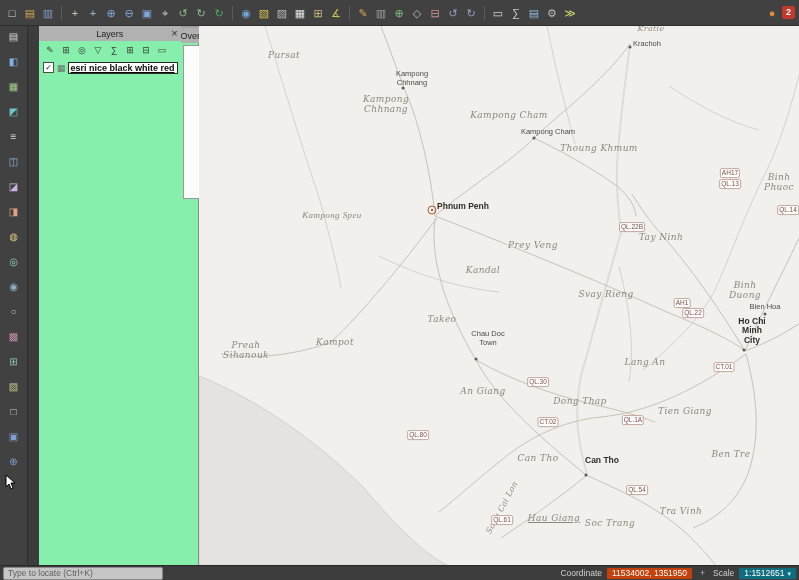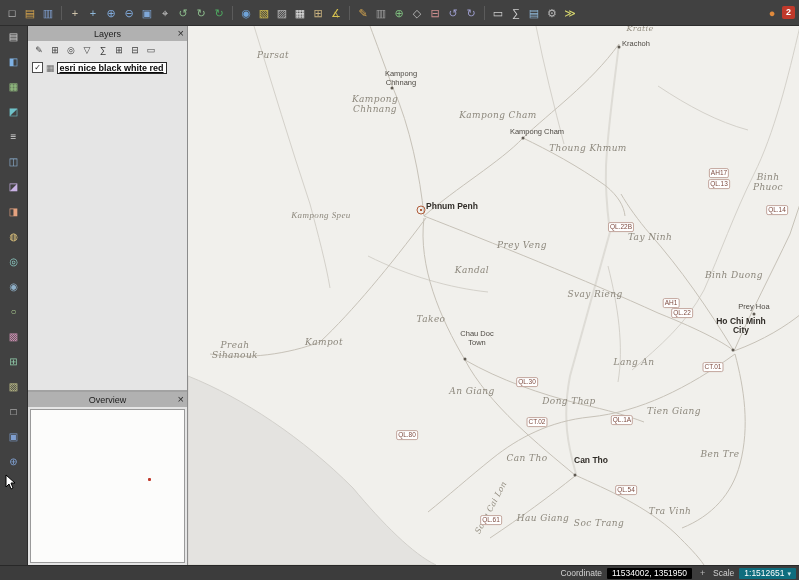--- a/index.html
+++ b/index.html
@@ -12,21 +12,21 @@
   .tb-badge{background:#c0392b;color:#fff !important;font-size:9px;font-weight:bold;width:13px;height:13px;line-height:13px;}
   .tb-sep{width:1px;height:14px;background:#5b5b5b;margin:0 3px;flex:0 0 auto;}
   .tb-spacer{flex:1;}
 
   
   .middle{display:flex;min-height:0;}
   .left-toolbar{width:27px;background:#414141;border-right:1px solid #2d2d2d;display:flex;flex-direction:column;align-items:center;padding-top:3px;gap:10px;overflow:hidden;position:relative;flex:0 0 auto;}
   .left-toolbar .tb-icon{width:15px;height:15px;font-size:10px;line-height:15px;}
   .mouse-cursor{position:absolute;left:5px;top:448px;pointer-events:none;}
 
-  .panels{width:159px;flex:0 0 auto;display:flex;flex-direction:column;background:#e5e5e5;border-right:1px solid #8b8b8b;}
+  .panels{width:159px;flex:0 0 auto;display:flex;flex-direction:row;background:#86efac;border-right:1px solid #8b8b8b;margin-left:11px;}
   .panel{display:flex;flex-direction:column;min-height:0;}
   .panel-layers{flex:1;}
   .panel-overview{height:173px;flex:0 0 auto;border-top:2px solid #a2a2a2;}
   .panel-title{height:15px;flex:0 0 auto;display:flex;align-items:center;justify-content:center;position:relative;background:#b1b1b1;font-size:9px;color:#1d1d1d;}
   .panel-close{position:absolute;right:3px;top:0;font-size:11px;line-height:15px;color:#2e2e2e;cursor:default;}
   .layers-toolbar{display:flex;gap:4px;padding:3px 5px;flex:0 0 auto;}
   .layers-toolbar .tb-icon{width:12px;height:12px;font-size:9px;line-height:12px;border-radius:1px;}
   .layer-tree{flex:1;overflow:hidden;padding:2px 2px;}
   .layer-row{display:flex;align-items:center;gap:3px;padding:1px 2px;cursor:default;}
   .cb{width:9px;height:9px;flex:0 0 auto;background:#fefefe;border:1px solid #4c4c4c;font-size:8px;line-height:9px;text-align:center;color:#1c1c1c;}
@@ -46,21 +46,21 @@
   .shield{position:absolute;transform:translate(-50%,-50%);font-size:6.5px;line-height:1.2;background:#ffffff;border:1px solid #c2a59c;border-radius:2px;color:#7d4a3f;padding:0 1px;z-index:3;pointer-events:none;}
   .map-dot{position:absolute;width:3px;height:3px;border-radius:50%;background:#5f5a52;transform:translate(-50%,-50%);z-index:2;}
   .capital{position:absolute;width:7px;height:7px;border:1.5px solid #b05c3a;border-radius:50%;transform:translate(-50%,-50%);z-index:2;background:radial-gradient(circle,#b05c3a 0 1px,transparent 1.5px);}
 
   
   .status-bar{display:flex;align-items:center;gap:5px;background:#3c3c3c;border-top:1px solid #282828;padding:0 3px;font-size:9px;color:#c8c8c8;overflow:hidden;}
   .locate{width:150px;height:11px;background:#c6c6c6;border:1px solid #8a8a8a;border-radius:2px;font-size:8.5px;color:#4c4c4c;padding:0 4px;font-family:"Liberation Sans",sans-serif;outline:none;flex:0 0 auto;}
   .locate::placeholder{color:#5d5d5d;}
   .sb-spacer{flex:1;}
   .sb-label{flex:0 0 auto;font-size:8.5px;color:#d2d2d2;}
-  .sb-box{flex:0 0 auto;background:#000000;color:#fff;height:11px;line-height:11px;padding:0 5px;border-radius:1px;font-size:8.5px;}
+  .sb-box{flex:0 0 auto;background:#c2410c;color:#fff;height:11px;line-height:11px;padding:0 5px;border-radius:1px;font-size:8.5px;}
   .sb-scale{background:#0e6d7e;display:flex;align-items:center;gap:3px;}
   .sb-caret{font-size:7px;color:#cfe9ee;}
   .sb-mini{flex:0 0 auto;width:11px;text-align:center;color:#b6b6b6;font-size:9px;}
 </style>
 </head>
 <body>
 
 <div id="app">
 
   <div class="top-toolbar">
@@ -212,40 +212,40 @@
         <div class="ml ml-region" style="left: 187px; top: 68px; transform: translateX(-50%);">Kampong
 Chhnang</div>
         <div class="ml ml-region" style="left: 310px; top: 84px; transform: translateX(-50%);">Kampong Cham</div>
         <div class="ml ml-city" style="left: 349px; top: 102px; transform: translateX(-50%);">Kampong Cham</div>
         <div class="ml ml-region" style="left: 400px; top: 117px; transform: translateX(-50%);">Thoung Khmum</div>
         <div class="ml ml-region" style="left: 580px; top: 146px; transform: translateX(-50%);">Binh Phuoc</div>
         <div class="ml ml-region" style="left: 133px; top: 184px; transform: translateX(-50%); font-family: Liberation Serif, serif;">Kampong Speu</div>
         <div class="ml ml-city-major" style="left: 264px; top: 176px; transform: translateX(-50%);">Phnum Penh</div>
         <div class="ml ml-region" style="left: 462px; top: 206px; transform: translateX(-50%);">Tay Ninh</div>
         <div class="ml ml-region" style="left: 334px; top: 214px; transform: translateX(-50%);">Prey Veng</div>
-        <div class="ml ml-region" style="left: 546px; top: 244px; transform: translateX(-50%);">Binh Duong</div>
+        <div class="ml ml-region" style="left: 546px; top: 254px; transform: translateX(-50%);">Binh Duong</div>
         <div class="ml ml-region" style="left: 284px; top: 239px; transform: translateX(-50%);">Kandal</div>
         <div class="ml ml-region" style="left: 407px; top: 263px; transform: translateX(-50%);">Svay Rieng</div>
-        <div class="ml ml-city" style="left: 566px; top: 277px; transform: translateX(-50%);">Prey Hoa</div>
+        <div class="ml ml-city" style="left: 566px; top: 277px; transform: translateX(-50%);">Bien Hoa</div>
         <div class="ml ml-city-major" style="left: 553px; top: 291px; transform: translateX(-50%);">Ho Chi Minh
 City</div>
         <div class="ml ml-region" style="left: 243px; top: 288px; transform: translateX(-50%);">Takeo</div>
         <div class="ml ml-city" style="left: 289px; top: 304px; transform: translateX(-50%);">Chau Doc
 Town</div>
         <div class="ml ml-region" style="left: 446px; top: 331px; transform: translateX(-50%);">Lang An</div>
         <div class="ml ml-region" style="left: 136px; top: 311px; transform: translateX(-50%);">Kampot</div>
         <div class="ml ml-region" style="left: 47px; top: 314px; transform: translateX(-50%);">Preah
 Sihanouk</div>
         <div class="ml ml-region" style="left: 284px; top: 360px; transform: translateX(-50%);">An Giang</div>
         <div class="ml ml-region" style="left: 381px; top: 370px; transform: translateX(-50%);">Dong Thap</div>
         <div class="ml ml-region" style="left: 486px; top: 380px; transform: translateX(-50%);">Tien Giang</div>
         <div class="ml ml-region" style="left: 339px; top: 427px; transform: translateX(-50%);">Can Tho</div>
         <div class="ml ml-city-major" style="left: 403px; top: 430px; transform: translateX(-50%);">Can Tho</div>
         <div class="ml ml-region" style="left: 532px; top: 423px; transform: translateX(-50%);">Ben Tre</div>
-        <div class="ml ml-region" style="left: 355px; top: 487px; transform: translateX(-50%);">Hau Giang</div>
+        <div class="ml ml-region" style="left: 355px; top: 487px; transform: translateX(-50%); text-decoration: underline;">Hau Giang</div>
         <div class="ml ml-region" style="left: 482px; top: 480px; transform: translateX(-50%);">Tra Vinh</div>
         <div class="ml ml-region" style="left: 411px; top: 492px; transform: translateX(-50%);">Soc Trang</div>
         <div class="ml ml-region-sm" style="left: 303px; top: 477px; transform: translateX(-50%) rotate(-62deg);">Song Cai Lon</div>
         <div class="shield" style="left: 531px; top: 147px;">AH17</div>
         <div class="shield" style="left: 531px; top: 158px;">QL.13</div>
         <div class="shield" style="left: 589px; top: 184px;">QL.14</div>
         <div class="shield" style="left: 433px; top: 201px;">QL.22B</div>
         <div class="shield" style="left: 483px; top: 277px;">AH1</div>
         <div class="shield" style="left: 494px; top: 287px;">QL.22</div>
         <div class="shield" style="left: 525px; top: 341px;">CT.01</div>
@@ -261,20 +261,21 @@
         <div class="map-dot" style="left: 545px; top: 324px;"></div>
         <div class="map-dot" style="left: 277px; top: 333px;"></div>
         <div class="map-dot" style="left: 387px; top: 449px;"></div>
         <div class="map-dot" style="left: 566px; top: 288px;"></div>
         <div class="capital" style="left: 233px; top: 184px;"></div>
       </div>
 
   </div>
 
   <div class="status-bar">
+    <input class="locate" type="text" placeholder="Type to locate (Ctrl+K)" style="">
     <div class="sb-spacer"></div>
     <span class="sb-label">Coordinate</span>
     <span class="sb-box">11534002, 1351950</span>
     <span class="sb-mini">+</span>
     <span class="sb-label">Scale</span>
     <span class="sb-box sb-scale">
       <span>1:1512651</span>
       <span class="sb-caret">▾</span>
     </span>
   </div>

